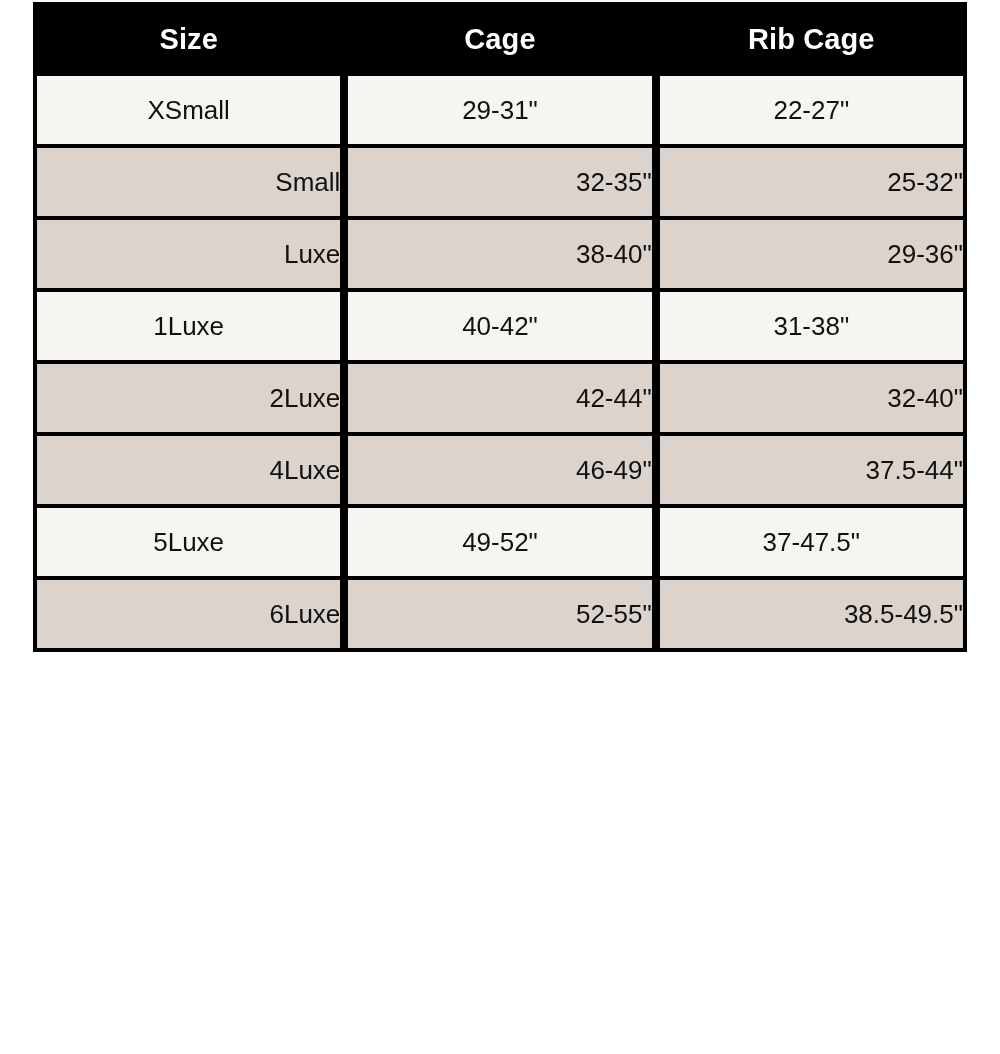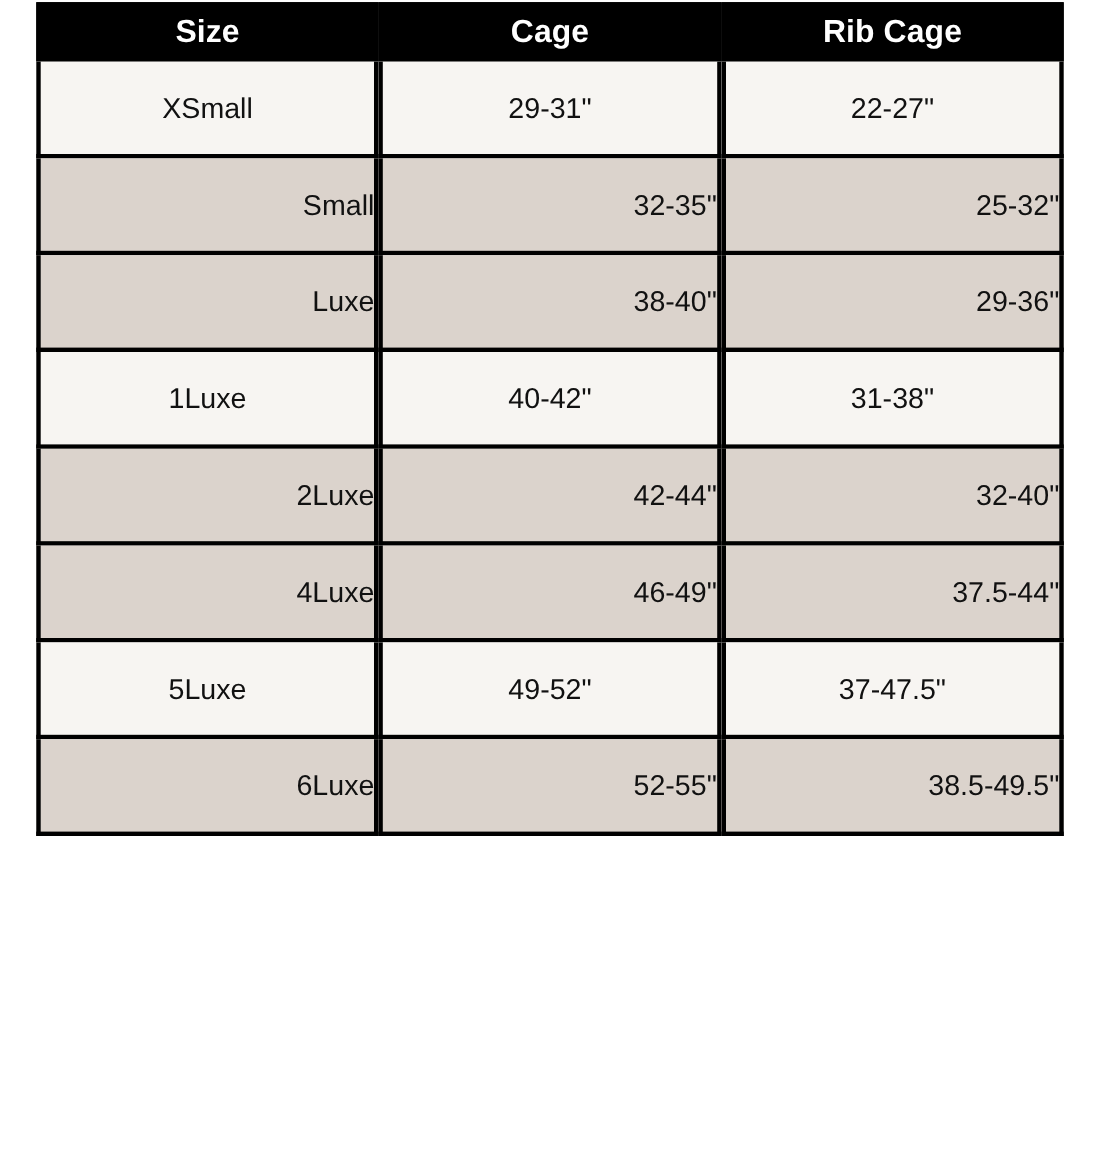--- a/index.html
+++ b/index.html
@@ -28,36 +28,36 @@
     border-spacing: 0;
     table-layout: fixed;
   }
 
   table.size-chart col { width: 33.3333%; }
 
   
   thead tr { background: #000000; }
 
   thead th {
-    height: 54px;
+    height: 74px;
     background: #000000;
     color: #ffffff;
     font-size: 29px;
     font-weight: bold;
     letter-spacing: 0.1px;
     text-align: center;
     vertical-align: middle;
     padding: 0;
     border: 0;
     box-sizing: border-box;
   }
 
   
   tbody td {
-    height: 88px;
+    height: 72px;
     font-size: 26px;
     font-weight: normal;
     color: #111111;
     text-align: center;
     vertical-align: middle;
     padding: 0;
     box-sizing: border-box;
     border-left: 4px solid #000000;
     border-right: 4px solid #000000;
     border-bottom: 4px solid #000000;

